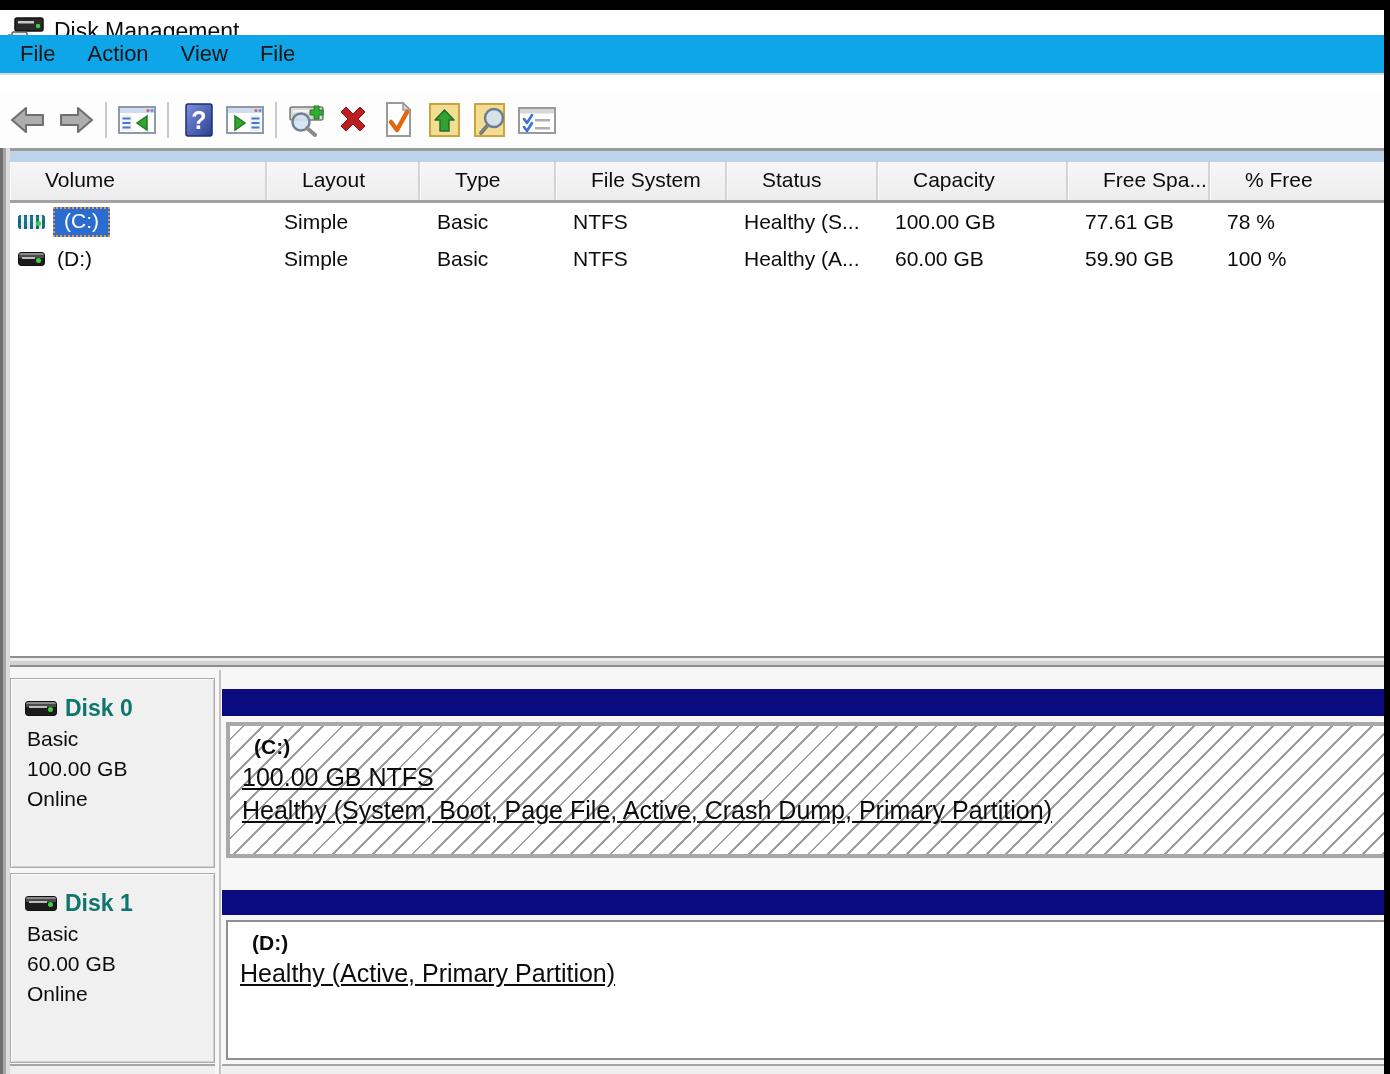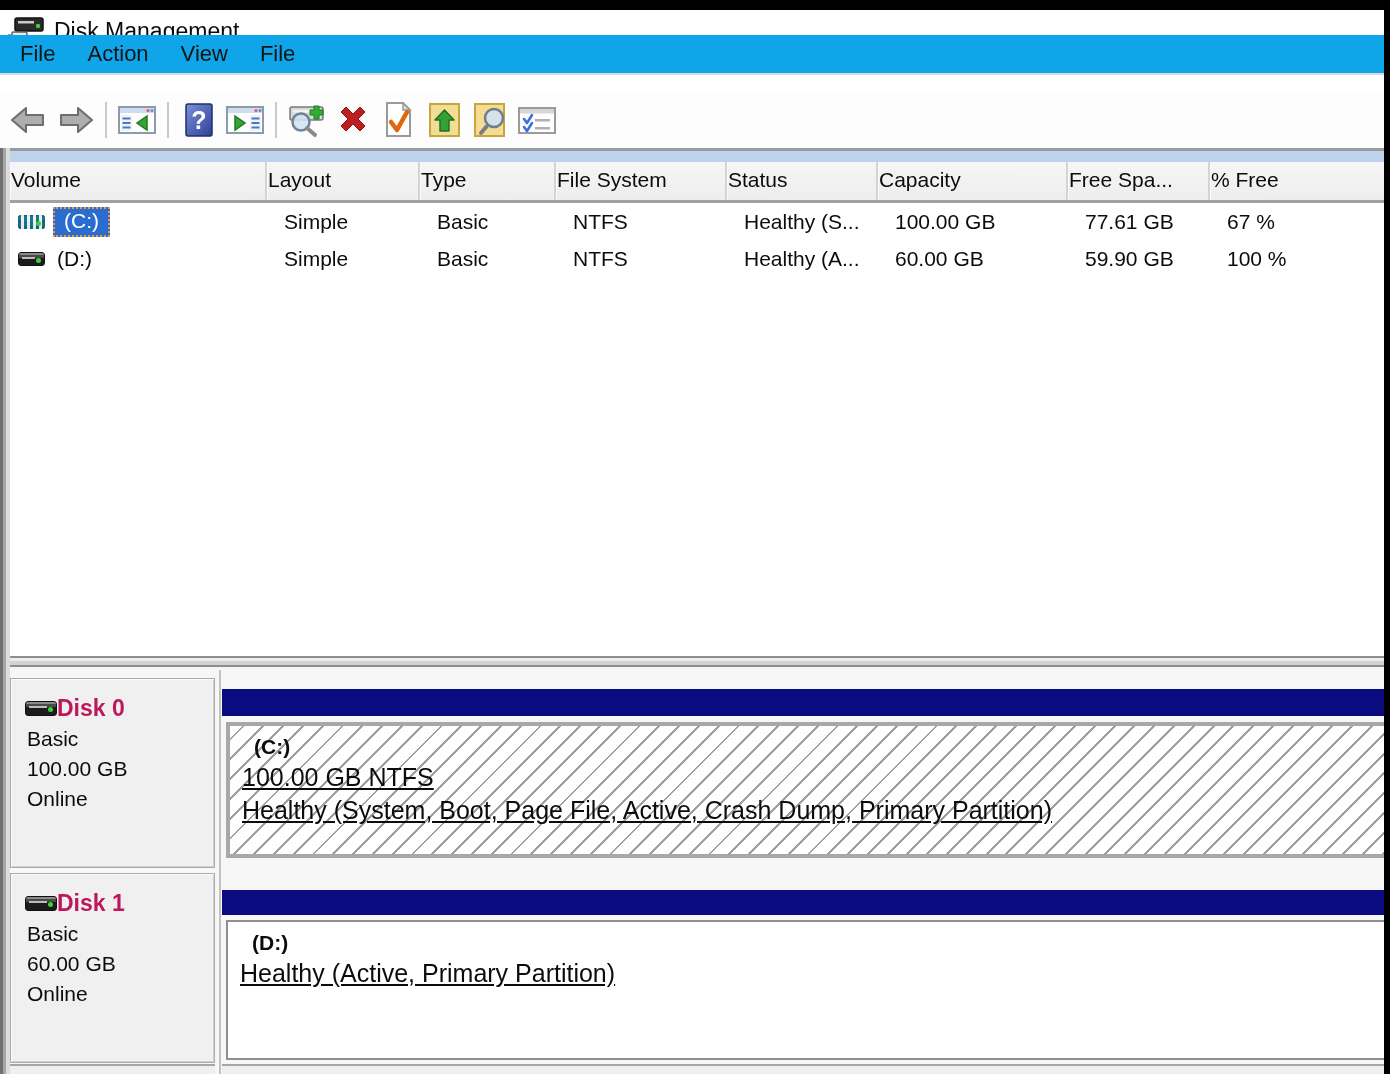--- a/index.html
+++ b/index.html
@@ -33,21 +33,21 @@
   .tb-btn{width:46px;height:44px;display:flex;align-items:center;justify-content:center;flex:0 0 auto;}
   .tb-sep{width:2px;height:36px;background:#c9c9c9;margin:0 7px;flex:0 0 auto;}
 
   
   .client-topline{left:0;top:148px;width:1384px;height:3px;background:#9b9b9b;}
   .blue-strip{left:2px;top:151px;width:1382px;height:11px;background:#bdd3ec;}
 
   .lv-header{left:10px;top:162px;width:1374px;height:41px;display:flex;background:#f1f1f1;
     border-bottom:3px solid #a2a2a2;box-sizing:border-box;}
   .hcell{box-sizing:border-box;border-right:2px solid #d4d4d4;border-left:1px solid #fafafa;
-    font-size:21px;line-height:36px;padding-left:0;color:#0c0c0c;white-space:nowrap;overflow:hidden;background:linear-gradient(#f6f6f6,#ededed);}
+    font-size:21px;line-height:36px;padding-left:34px;color:#0c0c0c;white-space:nowrap;overflow:hidden;background:linear-gradient(#f6f6f6,#ededed);}
 
   .lv-body{left:10px;top:203px;width:1374px;height:453px;background:#fff;}
   .lv-row{height:37px;display:flex;align-items:center;font-size:21px;color:#0c0c0c;}
   .cell{box-sizing:border-box;padding-left:17px;white-space:nowrap;overflow:hidden;}
   .vol-cell{display:flex;align-items:center;padding-left:8px;}
 
   .drive-icon{width:27px;height:14px;border-radius:3px;position:relative;flex:0 0 auto;
     background:linear-gradient(#8a8a8a 0 2px,#4a4a4a 2px 5px,#1c1c1c 5px 14px);border:1px solid #101010;box-sizing:border-box;}
   .drive-icon::before{content:"";position:absolute;left:3px;right:9px;top:4px;height:2px;background:#bdbdbd;}
   .drive-icon::after{content:"";position:absolute;right:3px;top:5px;width:5px;height:5px;border-radius:50%;background:#3bd13b;}
@@ -63,21 +63,21 @@
     background:linear-gradient(#8d8d8d 0 2px,#ececec 2px 5px,#d2d2d2 5px 9px,#8d8d8d 9px 11px,#f4f4f4 11px 14px);}
 
   
   .gpane{left:0;top:670px;width:1384px;height:404px;background:#f7f7f7;}
   .v-divider{left:219px;top:670px;width:2px;height:404px;background:#c2c2c2;}
 
   .disk-panel{left:10px;width:205px;height:190px;background:#f0f0f0;border:1px solid #ababab;box-sizing:border-box;
     box-shadow:inset 1px 1px 0 #fbfbfb, inset -1px -1px 0 #d2d2d2;}
   .dp-title{display:flex;align-items:center;margin:16px 0 2px 14px;}
   .dp-title .drive-icon{width:32px;height:15px;}
-  .dp-name{font-size:23px;font-weight:bold;color:#be185d;}
+  .dp-name{margin-left:8px;font-size:23px;font-weight:bold;color:#0f766e;}
   .dp-line{margin-left:16px;font-size:21px;line-height:30px;color:#0c0c0c;}
 
   .navy-strip{left:222px;width:1162px;background:#0b0b80;}
   .part-box{left:226px;width:1158px;box-sizing:border-box;background:#fff;overflow:hidden;}
   .part-box.selected{border:4px solid #a8a8a8;border-right:none;
     background-color:#fff;
     background-image:repeating-linear-gradient(-45deg,#9f9f9f 0 2px,transparent 2px 14px);}
   .part-box.normal{border:2px solid #8f8f8f;border-right:none;}
   .pb-label{font-size:21px;font-weight:bold;margin:9px 0 0 24px;color:#0c0c0c;}
   .pb-line{font-size:25px;margin:4px 0 0 12px;color:#0c0c0c;white-space:nowrap;text-decoration:underline;}
@@ -256,21 +256,21 @@
           <span class="c-hatch"></span>
         </span>
       <span class="vol-label sel">(C:)</span>
     </div>
     <div class="cell" style="width:153px">Simple</div>
     <div class="cell" style="width:136px">Basic</div>
     <div class="cell" style="width:171px">NTFS</div>
     <div class="cell" style="width:151px">Healthy (S...</div>
     <div class="cell" style="width:190px">100.00 GB</div>
     <div class="cell" style="width:142px">77.61 GB</div>
-    <div class="cell" style="width:174px">67 %</div>
+    <div class="cell" style="width:174px">78 %</div>
   </div>
   <div class="lv-row">
     <div class="cell vol-cell" style="width:257px">
       <span class="drive-icon"></span>
       <span class="vol-label">(D:)</span>
     </div>
     <div class="cell" style="width:153px">Simple</div>
     <div class="cell" style="width:136px">Basic</div>
     <div class="cell" style="width:171px">NTFS</div>
     <div class="cell" style="width:151px">Healthy (A...</div>

